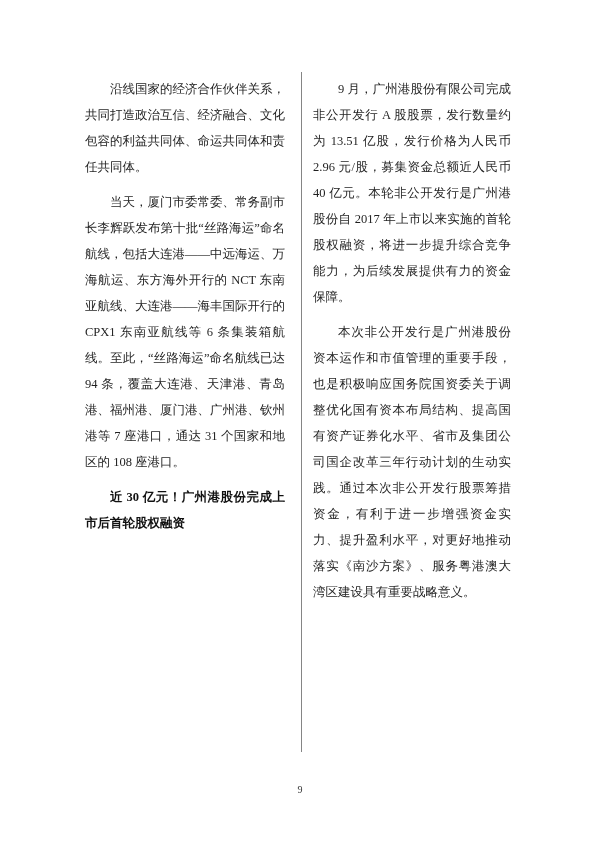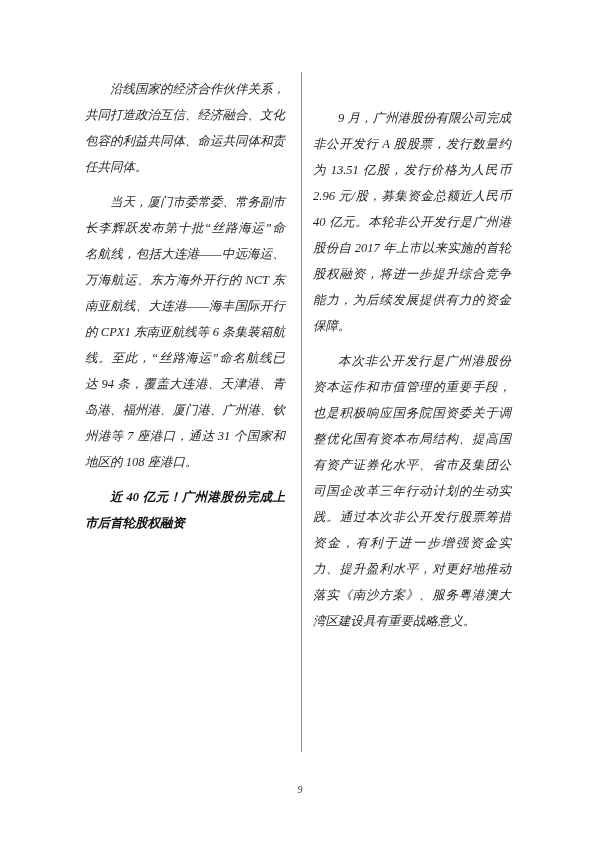--- a/index.html
+++ b/index.html
@@ -1,33 +1,33 @@
 <!DOCTYPE html>
 <html><head>
 <meta charset="utf-8">
 <style>
-  * { margin: 0; padding: 0; box-sizing: border-box; font-style: italic; }
+  * { margin: 0; padding: 0; box-sizing: border-box; }
   html, body { width: 600px; height: 848px; background: #ffffff; }
   body {
     font-family: "Liberation Serif", "DejaVu Serif", serif;
     color: #1a1a1a;
   }
   .page {
     position: relative;
     width: 600px;
     height: 848px;
     background: #ffffff;
     overflow: hidden;
   }
   .col {
     position: absolute;
     top: 76px;
   }
   .col-left  { left: 85px;  width: 200px; }
-  .col-right { left: 313px; width: 198px; margin-top: 29px; }
+  .col-right { left: 313px; width: 198px; }
   .col p {
     font-size: 12.5px;
     line-height: 26px;
     text-align: justify;
     text-align-last: left;
     text-indent: 2em;
     color: #1f1f1f;
     margin: 0 0 9px 0;
   }
   .col p.heading {
@@ -55,21 +55,21 @@
   }
 </style>
 </head>
 <body>
 
 <div class="page">
 
   <div class="col col-left">
     <p>沿线国家的经济合作伙伴关系，共同打造政治互信、经济融合、文化包容的利益共同体、命运共同体和责任共同体。</p>
     <p>当天，厦门市委常委、常务副市长李辉跃发布第十批“丝路海运”命名航线，包括大连港——中远海运、万海航运、东方海外开行的 NCT 东南亚航线、大连港——海丰国际开行的 CPX1 东南亚航线等 6 条集装箱航线。至此，“丝路海运”命名航线已达 94 条，覆盖大连港、天津港、青岛港、福州港、厦门港、广州港、钦州港等 7 座港口，通达 31 个国家和地区的 108 座港口。</p>
-    <p class="heading">近 40 亿元！广州港股份完成上市后首轮股权融资</p>
+    <p class="heading">近 30 亿元！广州港股份完成上市后首轮股权融资</p>
   </div>
 
   <div class="divider"></div>
 
   <div class="col col-right">
     <p>9 月，广州港股份有限公司完成非公开发行 A 股股票，发行数量约为 13.51 亿股，发行价格为人民币 2.96 元/股，募集资金总额近人民币 40 亿元。本轮非公开发行是广州港股份自 2017 年上市以来实施的首轮股权融资，将进一步提升综合竞争能力，为后续发展提供有力的资金保障。</p>
     <p>本次非公开发行是广州港股份资本运作和市值管理的重要手段，也是积极响应国务院国资委关于调整优化国有资本布局结构、提高国有资产证券化水平、省市及集团公司国企改革三年行动计划的生动实践。通过本次非公开发行股票筹措资金，有利于进一步增强资金实力、提升盈利水平，对更好地推动落实《南沙方案》、服务粤港澳大湾区建设具有重要战略意义。</p>
   </div>
 
   <div class="page-number">9</div>

